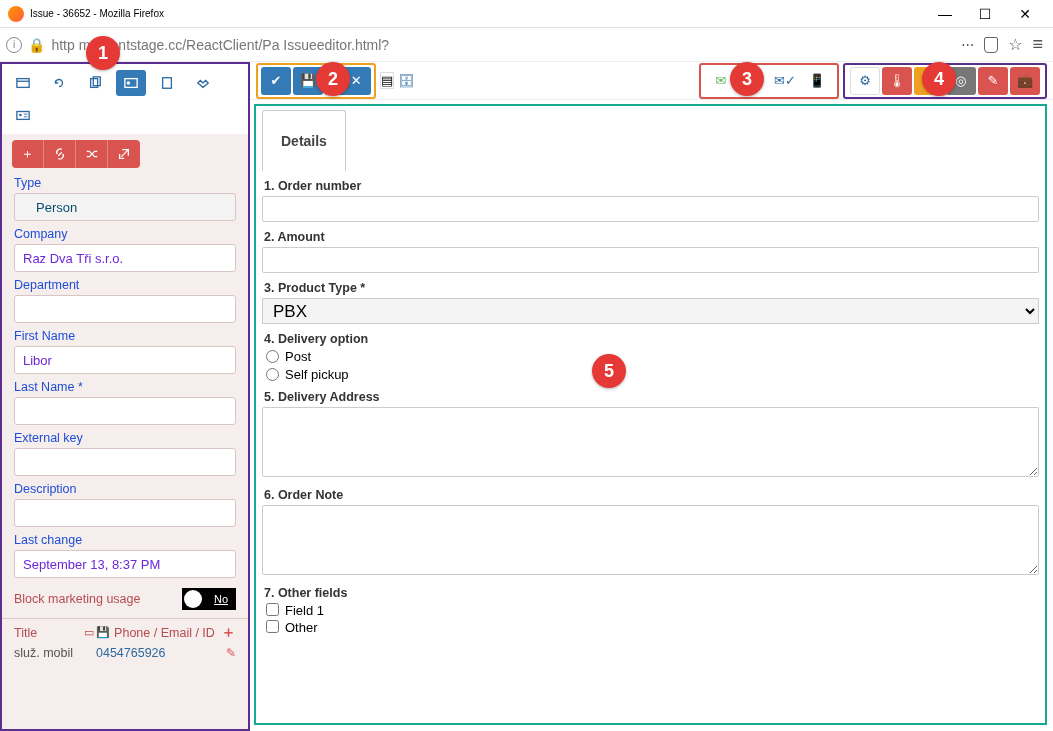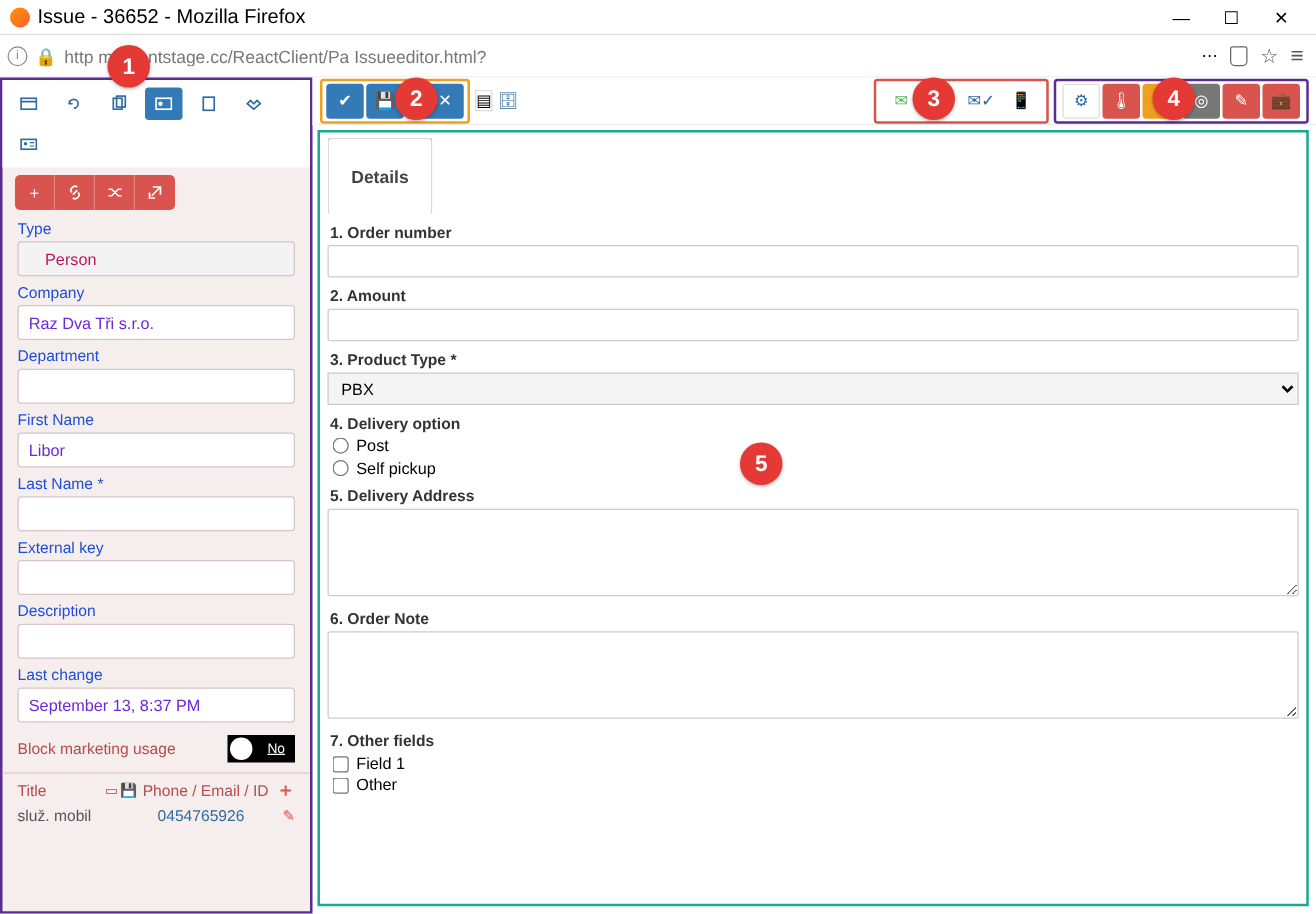--- a/index.html
+++ b/index.html
@@ -1,21 +1,21 @@
 <!DOCTYPE html>
 <html><head>
 <meta charset="utf-8">
 <style>
 * { box-sizing: border-box; margin: 0; padding: 0; font-family: -apple-system, "Segoe UI", Arial, sans-serif; }
 body { background: #fff; width: 1053px; height: 731px; overflow: hidden; font-size: 13px; }
 
 
 .titlebar { height: 28px; display: flex; align-items: center; padding: 0 8px; border-bottom: 1px solid #ddd; }
 .titlebar .favicon { width: 16px; height: 16px; background: linear-gradient(135deg,#ff9500,#ff5e3a); border-radius: 50%; margin-right: 6px; }
-.titlebar .title { flex: 1; font-size: 16px; }
+.titlebar .title { flex: 1; font-size: 10px; }
 .titlebar .winbtn { width: 40px; height: 28px; display:flex;align-items:center;justify-content:center; font-size: 14px; cursor:pointer; }
 
 
 .addrbar { height: 34px; display:flex; align-items:center; padding: 0 6px; gap:6px; border-bottom: 1px solid #eee; }
 .addrbar .info { width:16px;height:16px;border:1px solid #888;border-radius:50%;display:flex;align-items:center;justify-content:center;font-size:10px;color:#888; }
 .addrbar .lock { color:#4caf50; font-size:14px; }
 .addrbar .url { flex:1; font-size:14px; color:#777; overflow:hidden; white-space:nowrap; position:relative; }
 .addrbar .right-icons { display:flex; gap:10px; padding-right:4px; align-items:center;}
 .addrbar .shield { width:14px;height:16px;border:1px solid #666;border-radius:2px 2px 4px 4px; }
 .addrbar .star { font-size:16px;color:#555; }
@@ -32,33 +32,33 @@
 .tbtn svg { width:14px;height:14px; }
 
 .red-strip { margin:6px 10px 4px; display:flex; }
 .red-strip .rbtn { width:32px; height:28px; background:#d9534f; color:#fff; display:flex;align-items:center;justify-content:center; cursor:pointer; border-right:1px solid rgba(255,255,255,0.3);}
 .red-strip .rbtn:first-child { border-radius:4px 0 0 4px; }
 .red-strip .rbtn:last-child { border-radius:0 4px 4px 0; border-right:none;}
 
 .field { padding: 4px 12px 2px; }
 .field label { display:block; color:#1d4ed8; font-size:12.5px; margin-bottom:3px; }
 .field input, .field select { width:100%; height:28px; border:1px solid #d8c5c5; border-radius:3px; padding:0 8px; background:#fff; font-size:13px; color:#6d28d9;}
-.field .ro { background:#f3f3f3; color:#be185d;padding-left:21px; }
+.field .ro { background:#f3f3f3; color:#0c4a6e;padding-left:21px; }
 
 .toggle-row { display:flex; align-items:center; justify-content:space-between; padding:8px 12px;}
 .toggle-row label { color:#b54c4e; font-size:12.5px; }
 .toggle { width:54px; height:22px; background:#000; border-radius:0; position:relative; color:#fff; font-size:11px; display:flex; align-items:center; justify-content:flex-end; padding-right:8px; cursor:pointer;text-decoration:underline;}
 .toggle::before { content:''; position:absolute; left:2px; top:2px; width:18px;height:18px;background:#fff;border-radius:50%; }
 
 .contact-head { display:flex; align-items:center; padding:4px 12px 2px; color:#b54c4e; font-size:12.5px; border-top:1px solid #e0caca; }
 .contact-head .tcol { width: 70px; }
 .contact-head .icons { display:flex; gap:2px; font-size:11px; color:#b54c4e;}
 .contact-head .pcol { flex:1; margin-left:4px; }
 .contact-head .plus { color:#d9534f; font-weight:bold; font-size:15px; cursor:pointer;}
-.contact-row { display:flex; padding:2px 12px 6px; font-size:12.5px; align-items:flex-start;gap:30px;}
+.contact-row { display:flex; padding:2px 12px 6px; font-size:12.5px; align-items:flex-start;}
 .contact-row .tcol { width:82px; color:#555; }
 .contact-row .pcol { flex:1; color:#2d6aa0; }
 .contact-row .edit { color:#d9534f; cursor:pointer; font-size:12px;}
 
 
 .main { flex:1; display:flex; flex-direction:column; }
 .main-toolbar { height:38px; background:#fff; display:flex; align-items:center; padding:0 6px; gap:4px; border-bottom:1px solid #eee; position:relative;}
 .grp { display:flex; gap:0; padding:2px; }
 .grp .mbtn { width:30px; height:28px; display:flex;align-items:center;justify-content:center; cursor:pointer; border-radius:3px; margin:0 1px;}
 .grp.orange-box { border:2px solid #f0a020; border-radius:3px; }
@@ -74,25 +74,25 @@
 .spacer { flex:1; }
 
 
 .callout { position:absolute; width:34px;height:34px;background:#e53935;color:#fff;border-radius:50%;display:flex;align-items:center;justify-content:center;font-size:18px;font-weight:bold; z-index:100; box-shadow:0 1px 3px rgba(0,0,0,0.3);}
 
 
 .details-wrap { flex:1; margin:4px 6px 6px 4px; border:2px solid #1aa890; background:#fff; position:relative; padding:4px 6px; overflow:auto;}
 .tab { display:inline-block; padding:22px 18px; border:1px solid #ccc; border-bottom:none; background:#fff; font-weight:bold; font-size:14px; color:#444; border-radius:3px 3px 0 0;}
 .section-label { font-size:12.5px; font-weight:bold; color:#333; margin:8px 0 3px 2px;}
 .det-input { width:100%; height:26px; border:1px solid #ccc; border-radius:2px; padding:0 6px; font-size:13px;}
-.det-select { width:100%; height:26px; border:1px solid #ccc; background:#f4f4f4; padding:0 6px; font-size:13px;}
+.det-select { width:100%; height:26px; border:1px solid #ccc; background:#f4f4f4; padding:0 6px; font-size:17px;}
 .det-textarea { width:100%; border:1px solid #ccc; border-radius:2px; padding:4px 6px; font-size:13px; resize:vertical;}
 .radio-row { display:flex; align-items:center; gap:6px; margin:3px 0 3px 4px; font-size:13px;}
 .radio-row input { margin:0; }
-.check-row { display:flex; align-items:flex-end; gap:6px; margin:2px 0 2px 4px; font-size:13px;}
+.check-row { display:flex; align-items:flex-start; gap:6px; margin:2px 0 2px 4px; font-size:13px;}
 .check-row input { margin:0; }
 
 svg { display:block; }
 </style>
 </head>
 <body>
 
 <div class="titlebar">
   <div class="favicon"></div>
   <div class="title">Issue - 36652 - Mozilla Firefox</div>

